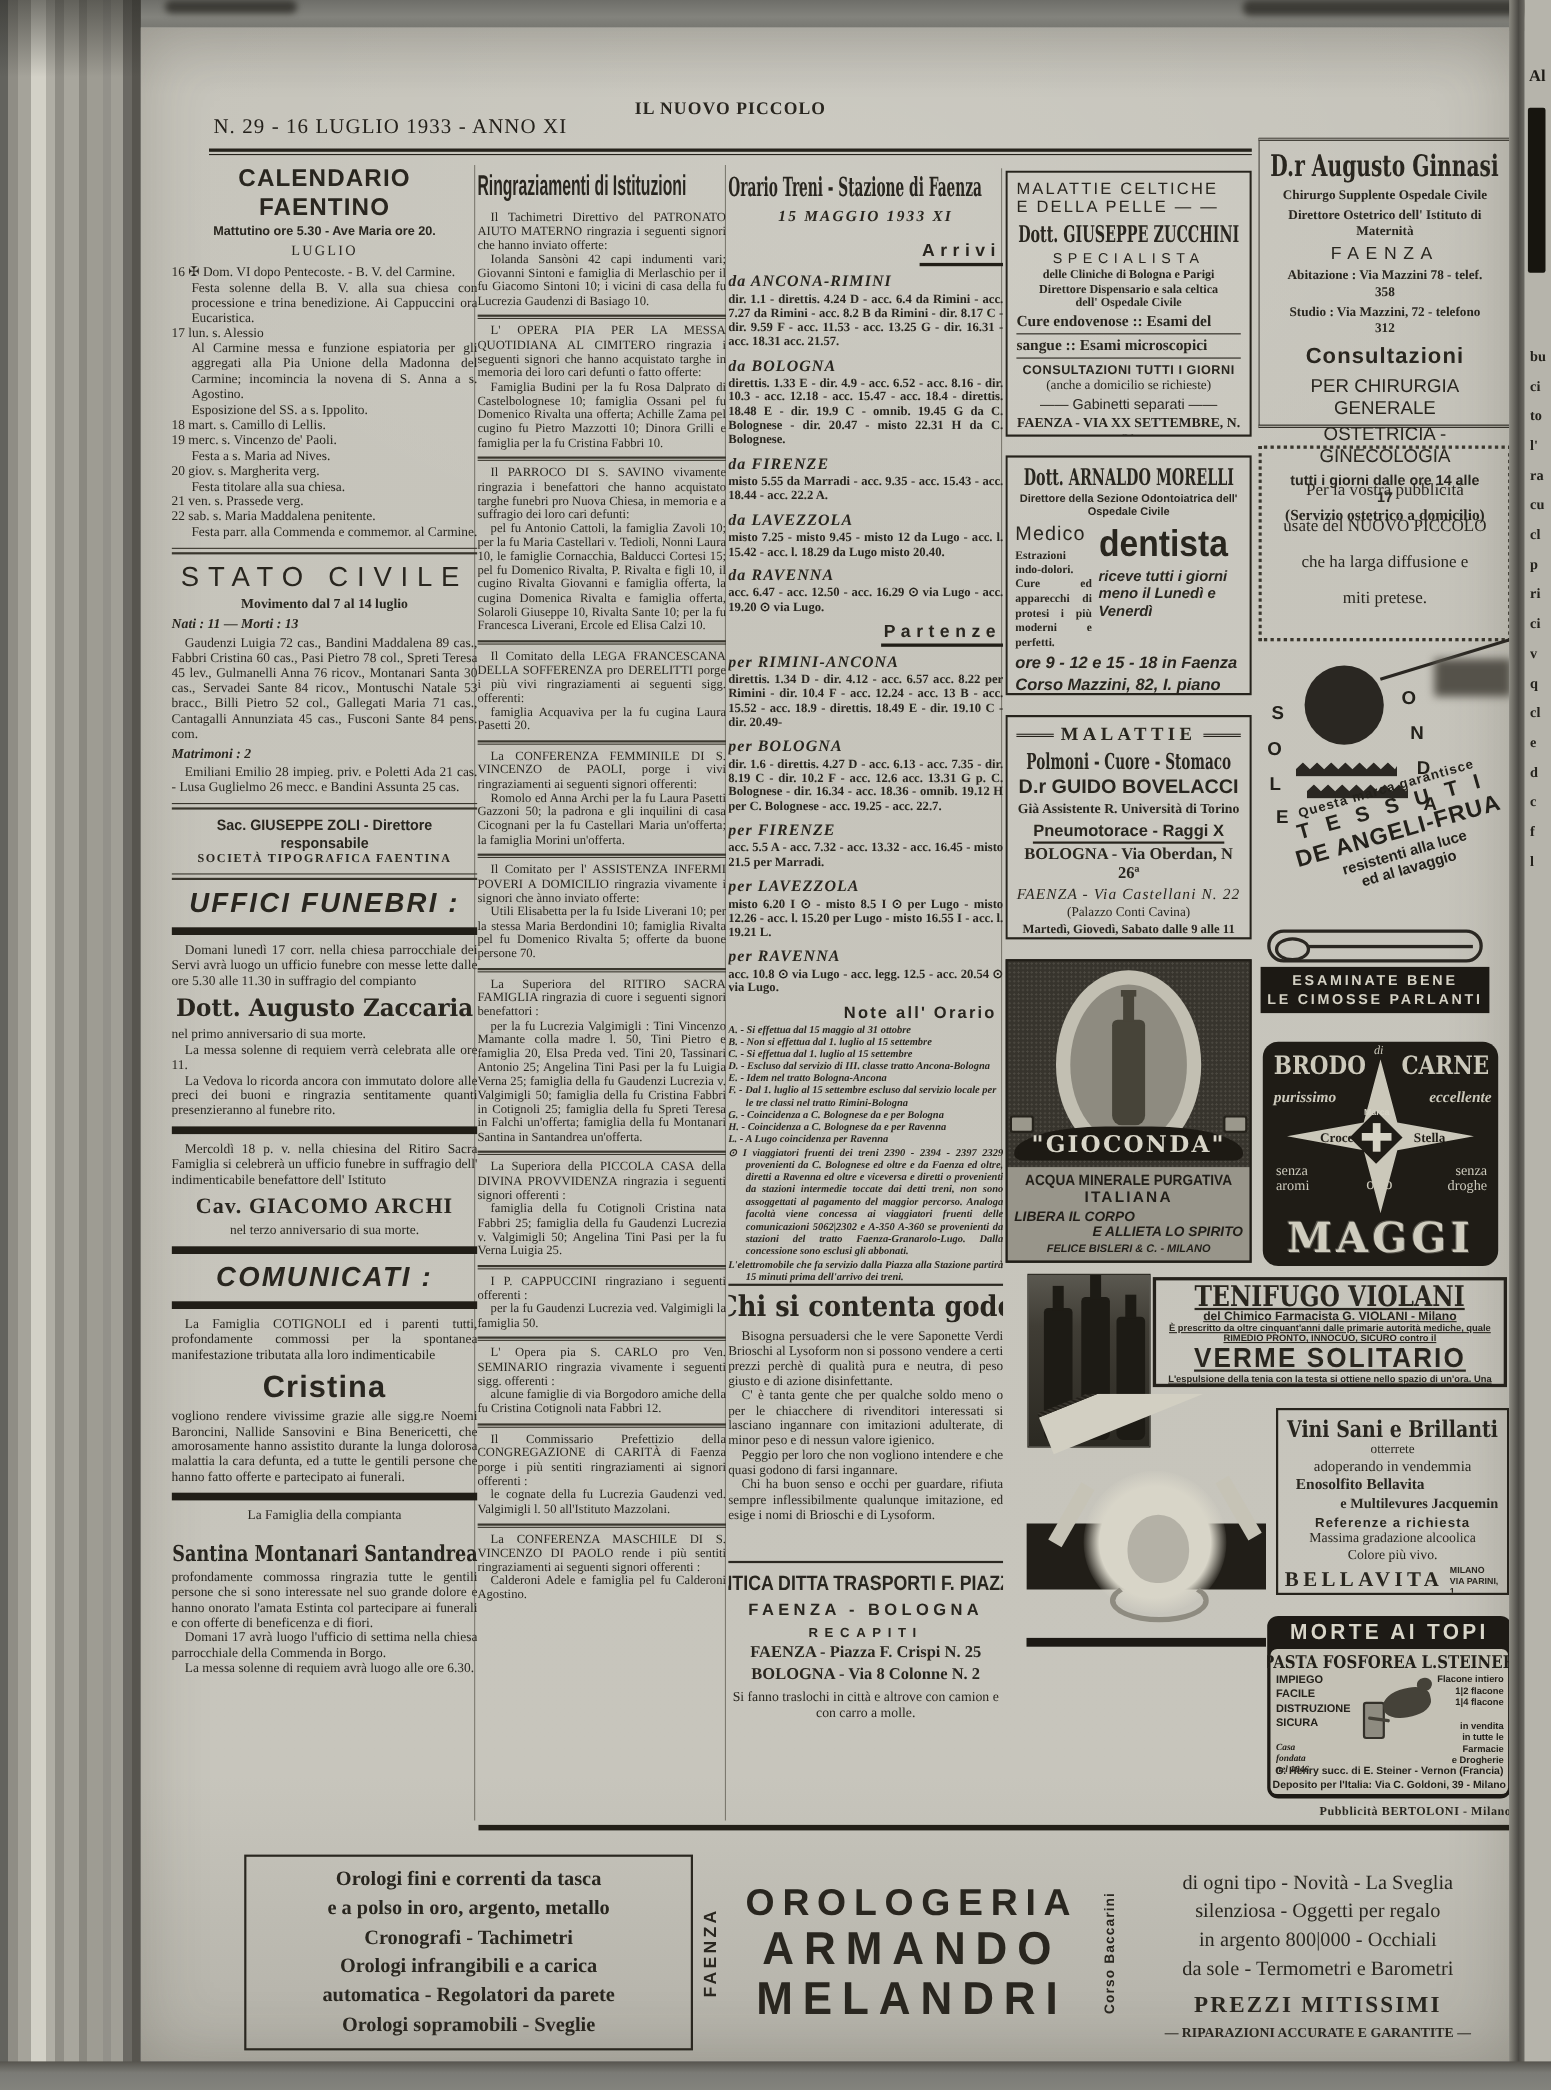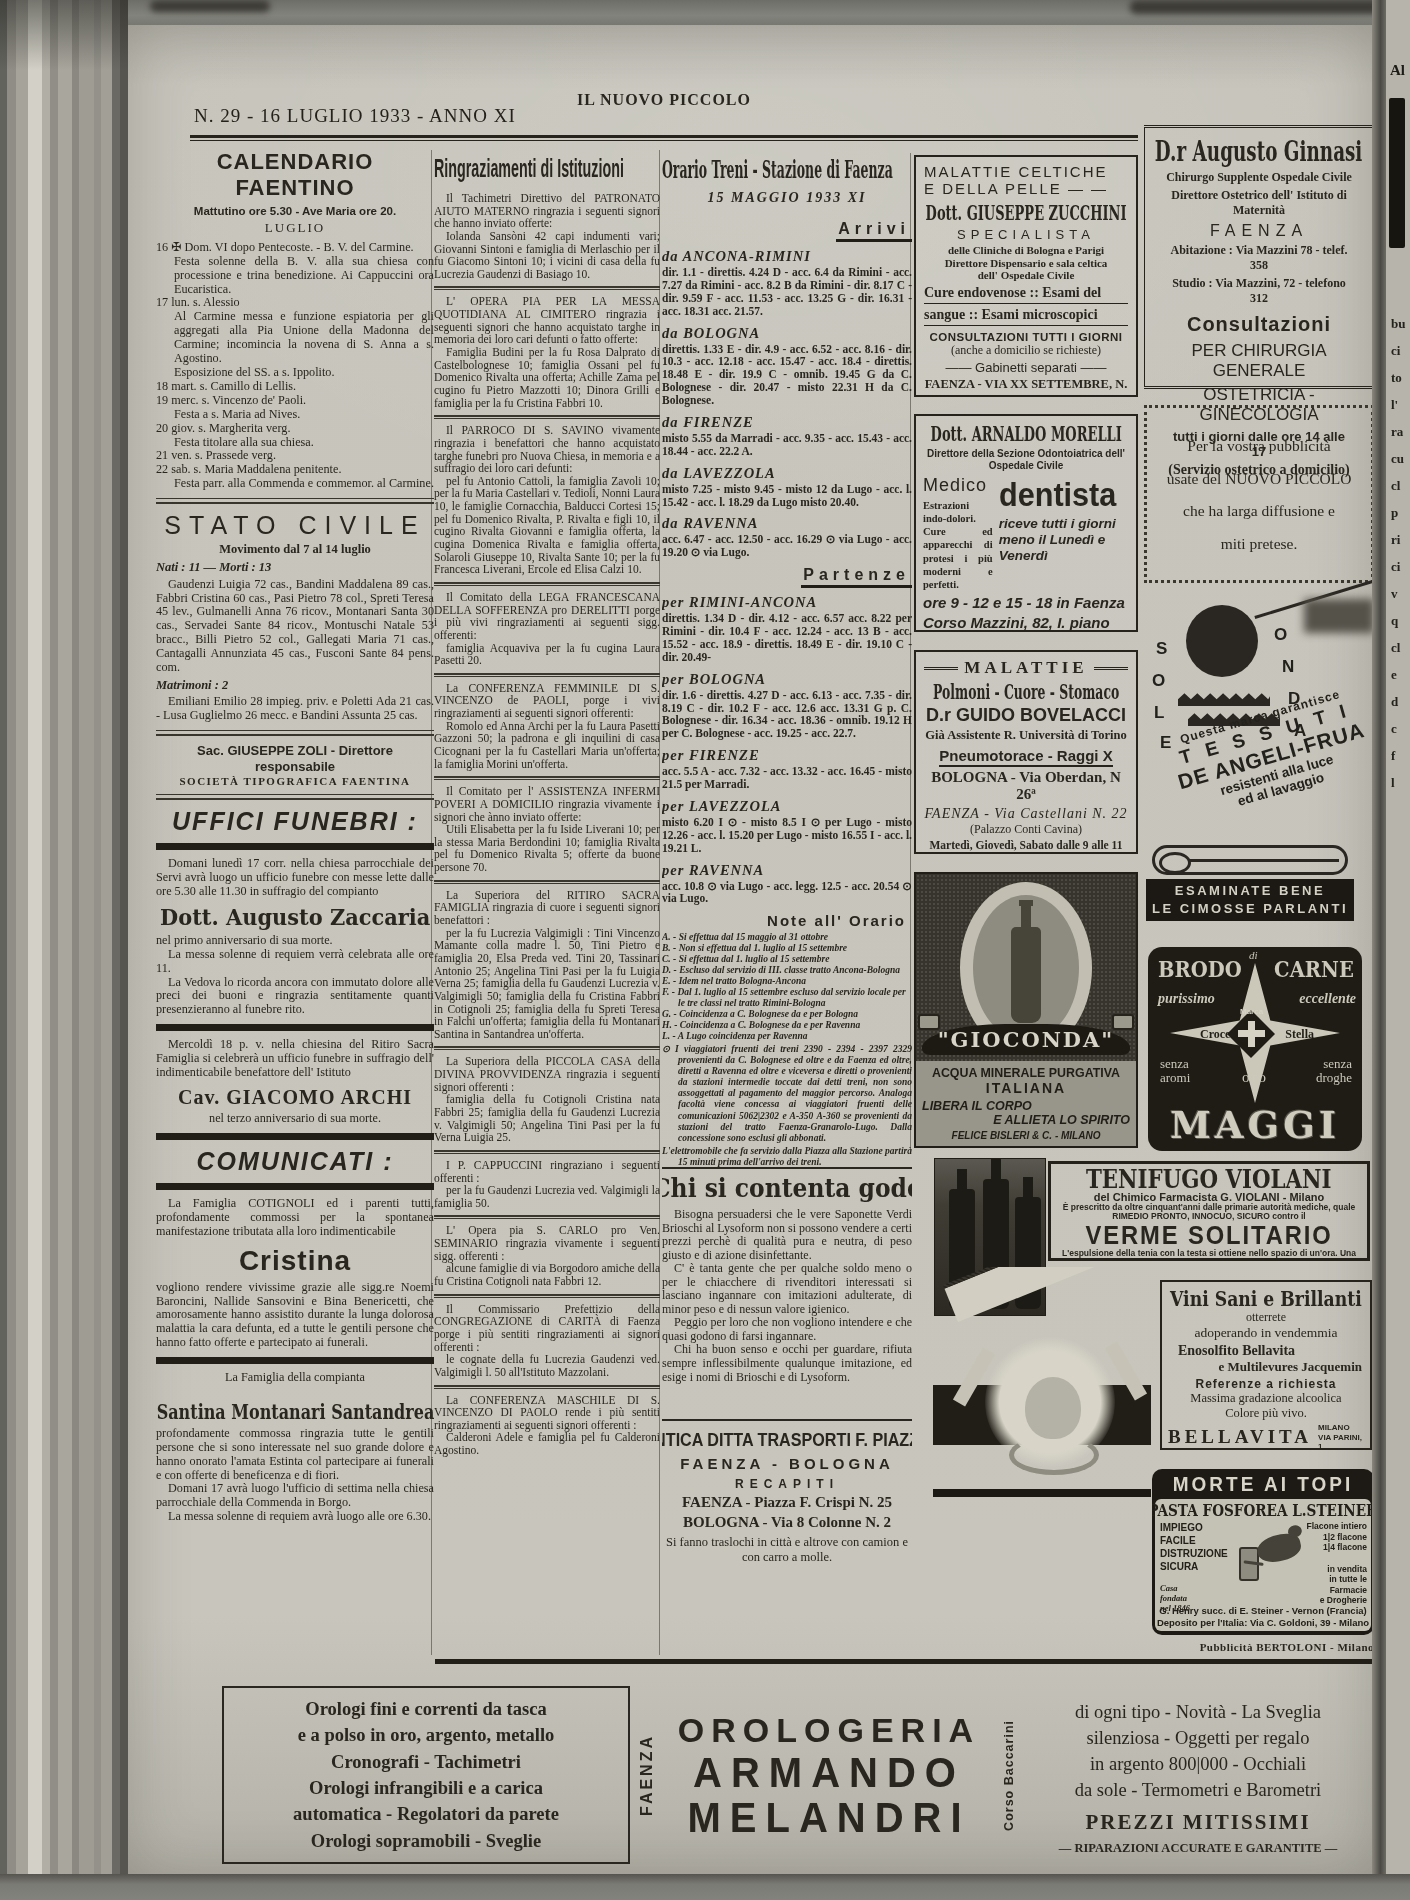--- a/index.html
+++ b/index.html
@@ -249,21 +249,21 @@
     text-shadow:1px 1px 0 #55524a, -1px -1px 0 #55524a; transform:scaleY(1.02); }
 
   
   .bottles { position:absolute; left:806px; top:1133px; width:112px; height:158px;
     background:linear-gradient(180deg,#5a5850 0,#403d35 30%,#2b2922 100%); border:1px solid #211e18; overflow:hidden; }
   .bot { position:absolute; bottom:6px; width:26px; height:120px; background:#1d1b15; border-radius:4px 4px 6px 6px; }
   .bot:before { content:""; position:absolute; left:8px; top:-20px; width:10px; height:22px; background:#1d1b15; }
   .bot.b1 { left:14px; } .bot.b2 { left:48px; height:130px; } .bot.b3 { left:80px; height:112px; }
 
   .vio { position:absolute; left:920px; top:1136px; width:322px; height:100px;
-    border:3px solid #24211b; padding:2px 8px; text-align:center; overflow:hidden; }
+    border:3px solid #24211b; padding:2px 8px; text-align:center; overflow:hidden;text-decoration:underline; }
   .vio-name { font-size:26px; line-height:1; }
   .vio-name > span { transform:scaleX(.82); }
   .vio-sub { font:bold 11px "Liberation Sans",sans-serif; margin-top:-1px; }
   .vio-desc { font:bold 8.5px "Liberation Sans",sans-serif; line-height:1.1; }
   .vio-verme { font:bold 25px "Liberation Sans",sans-serif; letter-spacing:2px; line-height:1.05; }
   .vio-verme > span { transform:scaleX(.95); }
   .vio-foot { font:bold 8.5px "Liberation Sans",sans-serif; }
 
   .vesta { position:absolute; left:805px; top:1242px; width:218px; height:398px; overflow:hidden; }
   .vesta-img { position:relative; height:212px; overflow:hidden; }

